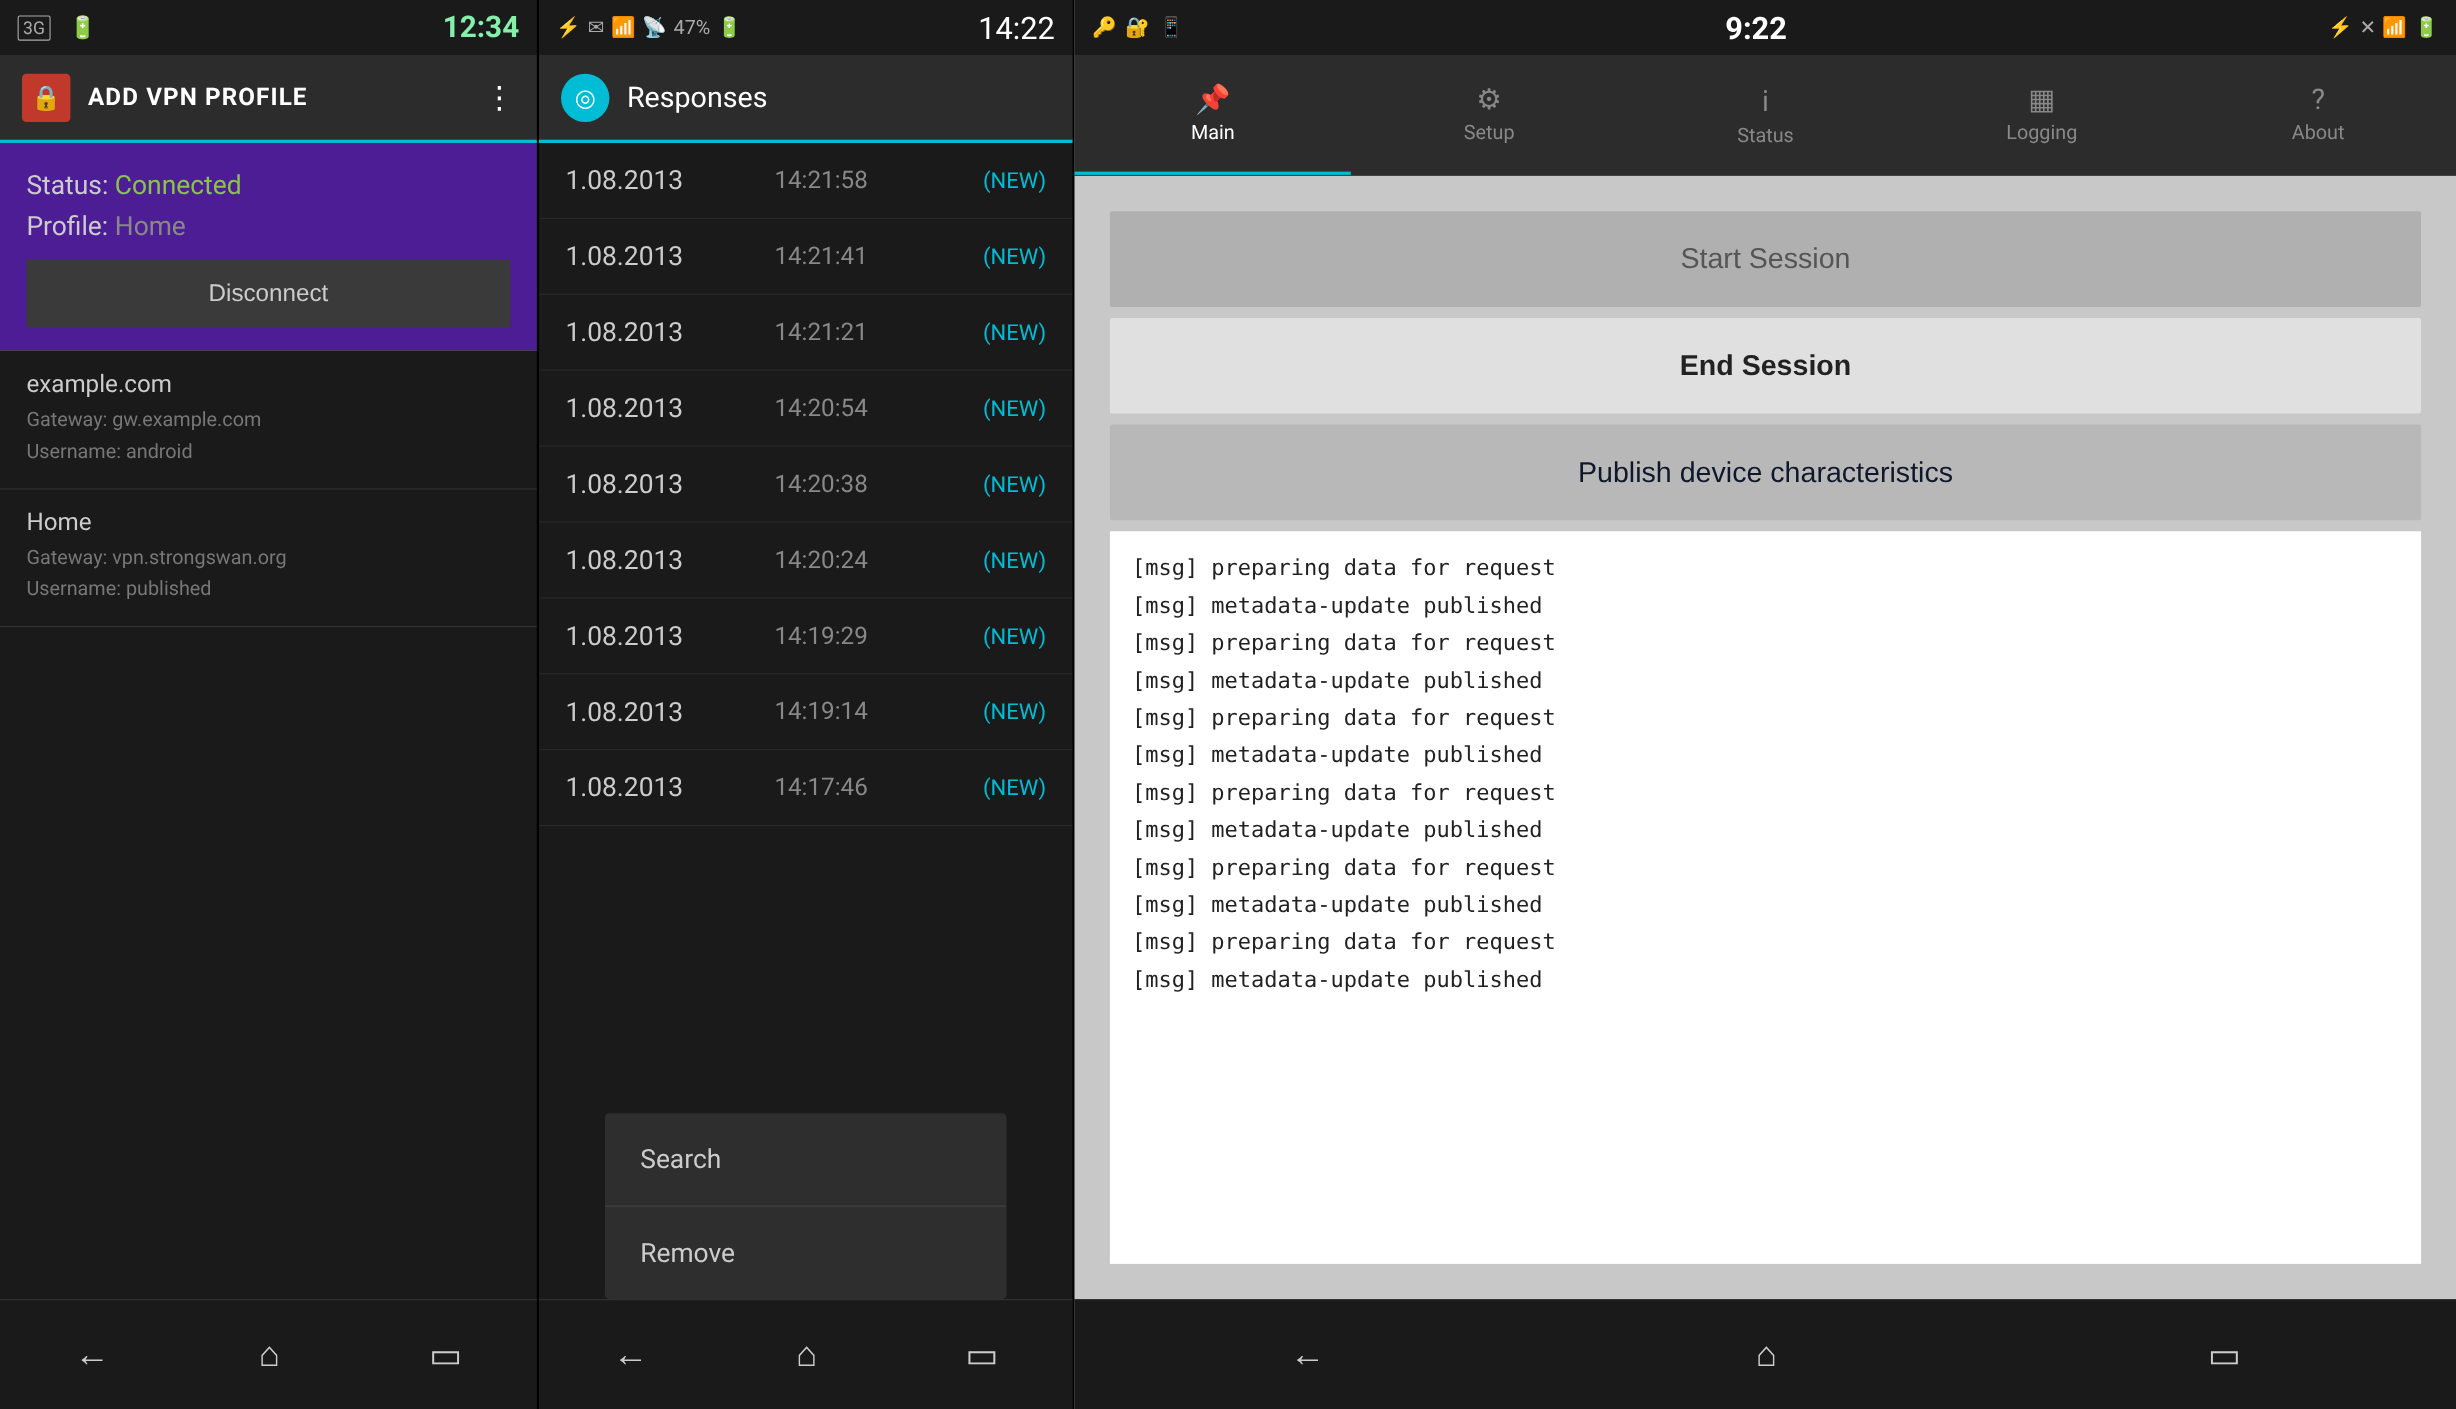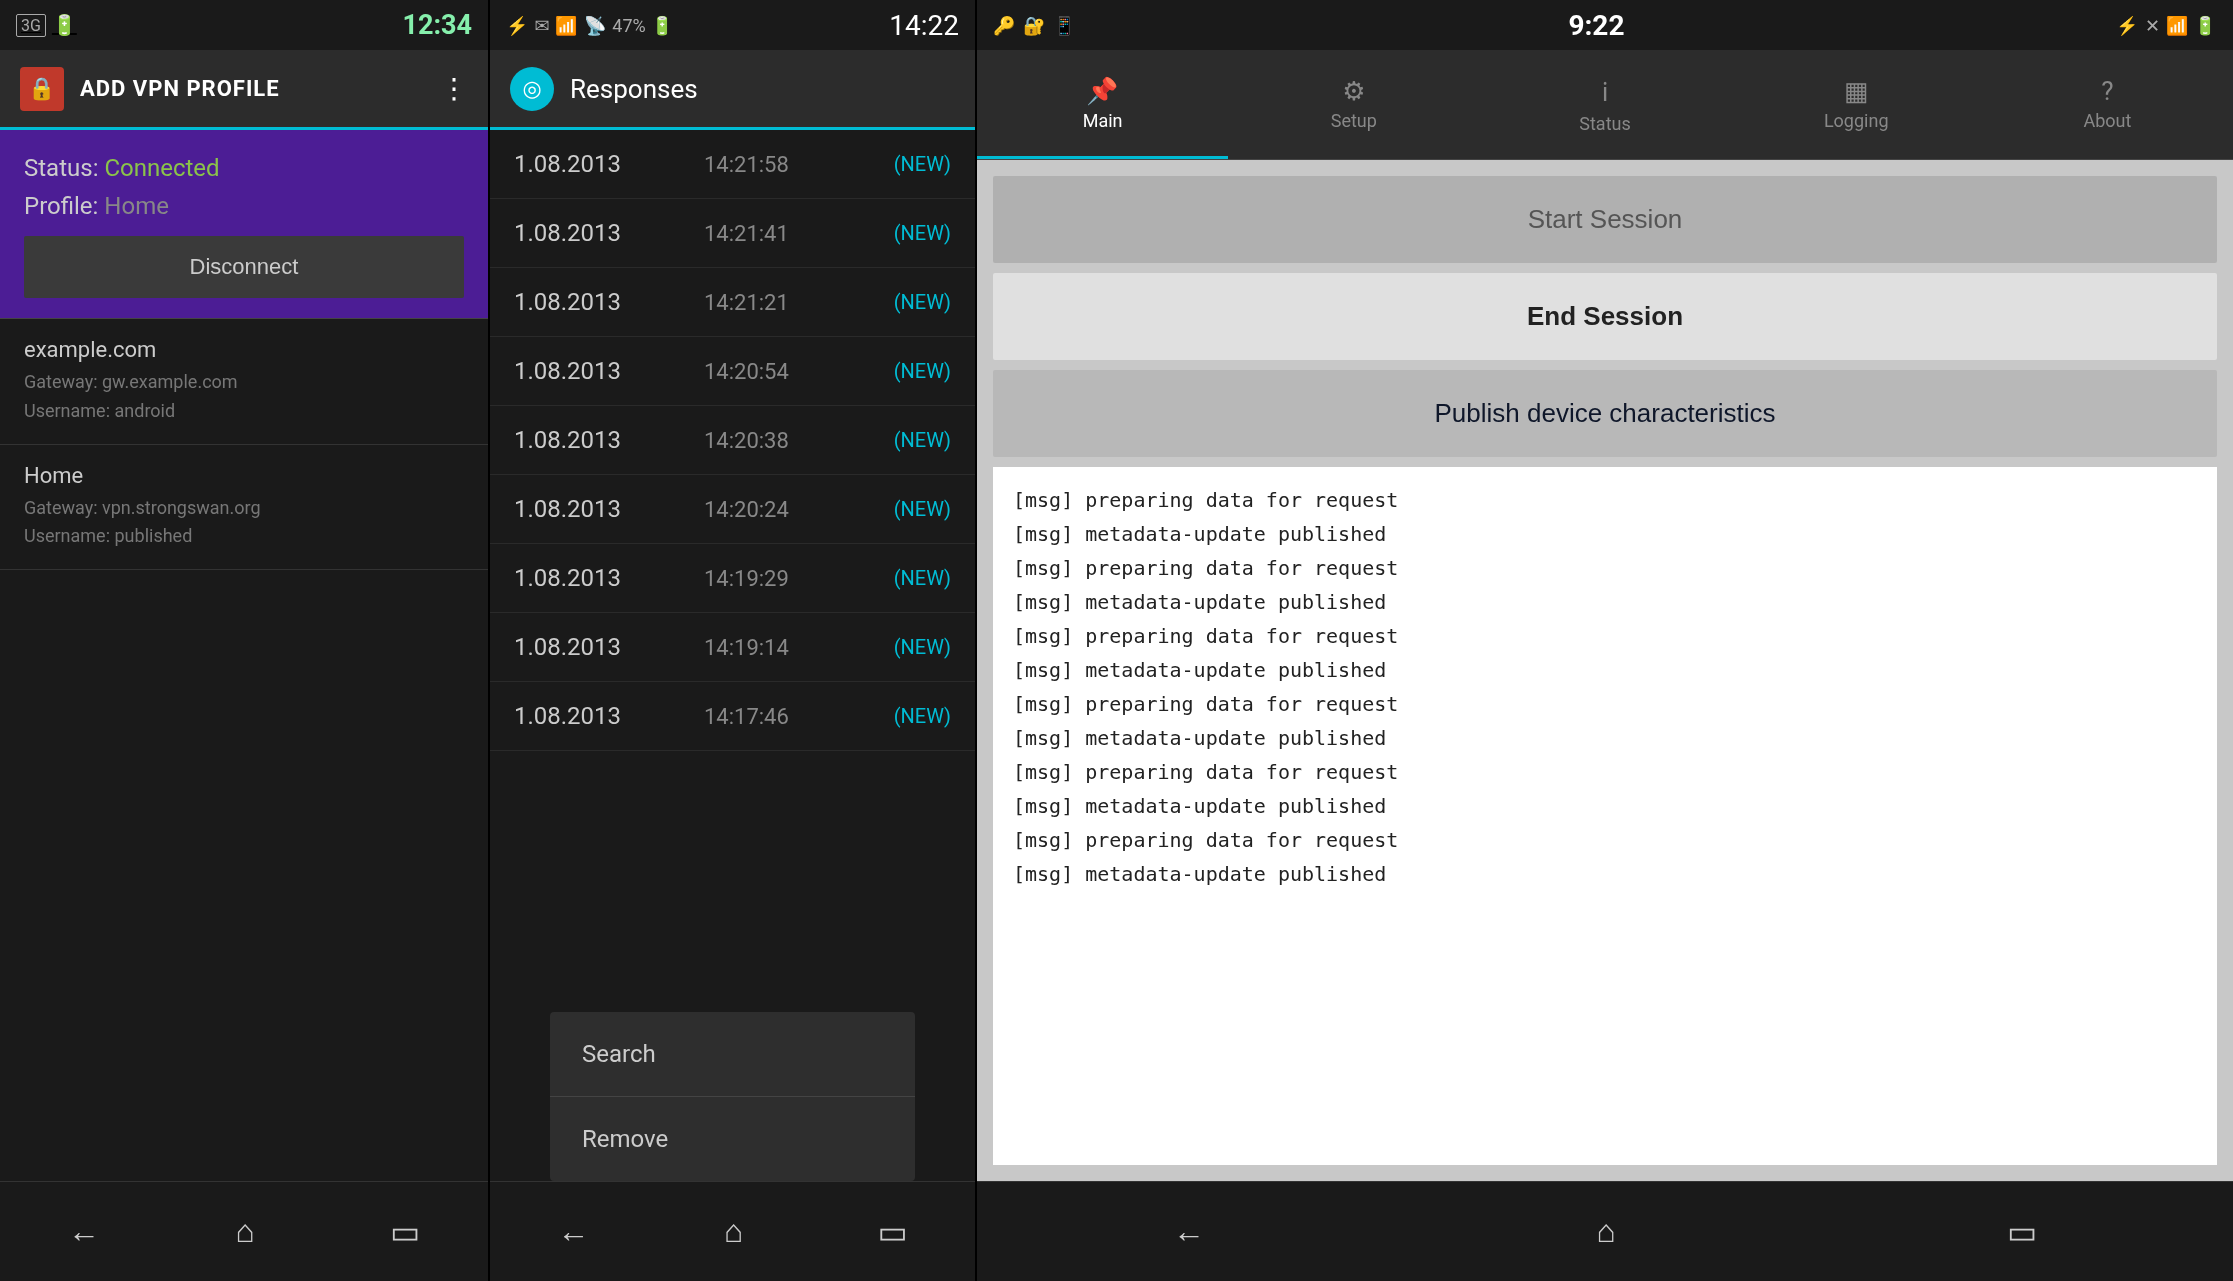--- a/index.html
+++ b/index.html
@@ -23,21 +23,21 @@
       border-right: 2px solid #000;
     }
     .status-bar-vpn {
       background: #1a1a1a;
       height: 50px;
       display: flex;
       align-items: center;
       padding: 0 16px;
       justify-content: space-between;
     }
-    .status-bar-vpn .left-icons { display: flex; align-items: center; gap: 6px; text-decoration: underline; }
+    .status-bar-vpn .left-icons { display: flex; align-items: center; gap: 17px; }
     .status-bar-vpn .time { color: #86efac; font-size: 27px; font-weight: bold; }
     .network-badge {
       color: #aaa; font-size: 16px; border: 1px solid #aaa; padding: 1px 4px; border-radius: 2px;
     }
 
     .vpn-toolbar {
       background: #2c2c2c;
       height: 80px;
       display: flex;
       align-items: center;
@@ -224,21 +224,21 @@
     .sess-tab-icon { font-size: 26px; }
     .sess-tab-label { font-size: 18px; }
     .sess-tab.active .sess-tab-label { color: #fff; }
     .sess-tab:not(.active) .sess-tab-label { color: #888; }
     .sess-tab.active .sess-tab-icon { color: #fff; }
     .sess-tab:not(.active) .sess-tab-icon { color: #888; }
 
     .sess-content {
       flex: 1;
       background: #c8c8c8;
-      padding: 16px;
+      padding: 32px;
       display: flex;
       flex-direction: column;
       gap: 10px;
     }
 
     .sess-btn {
       display: block;
       width: 100%;
       padding: 28px;
       border: none;

